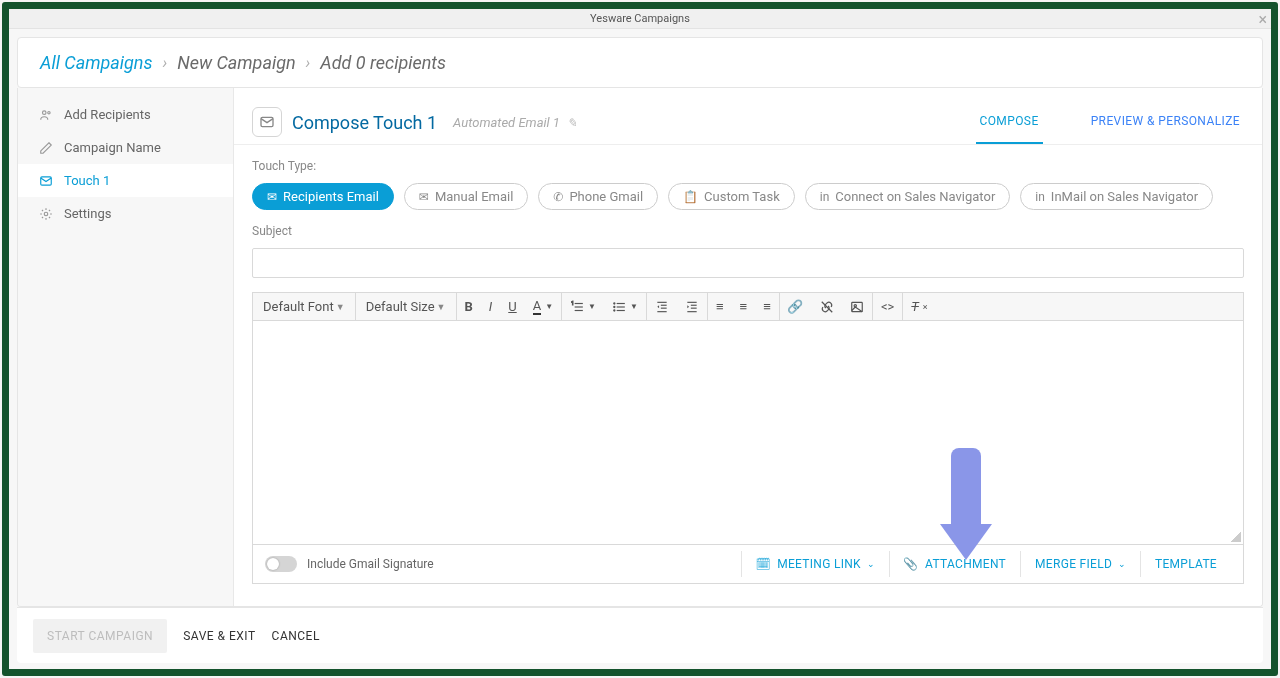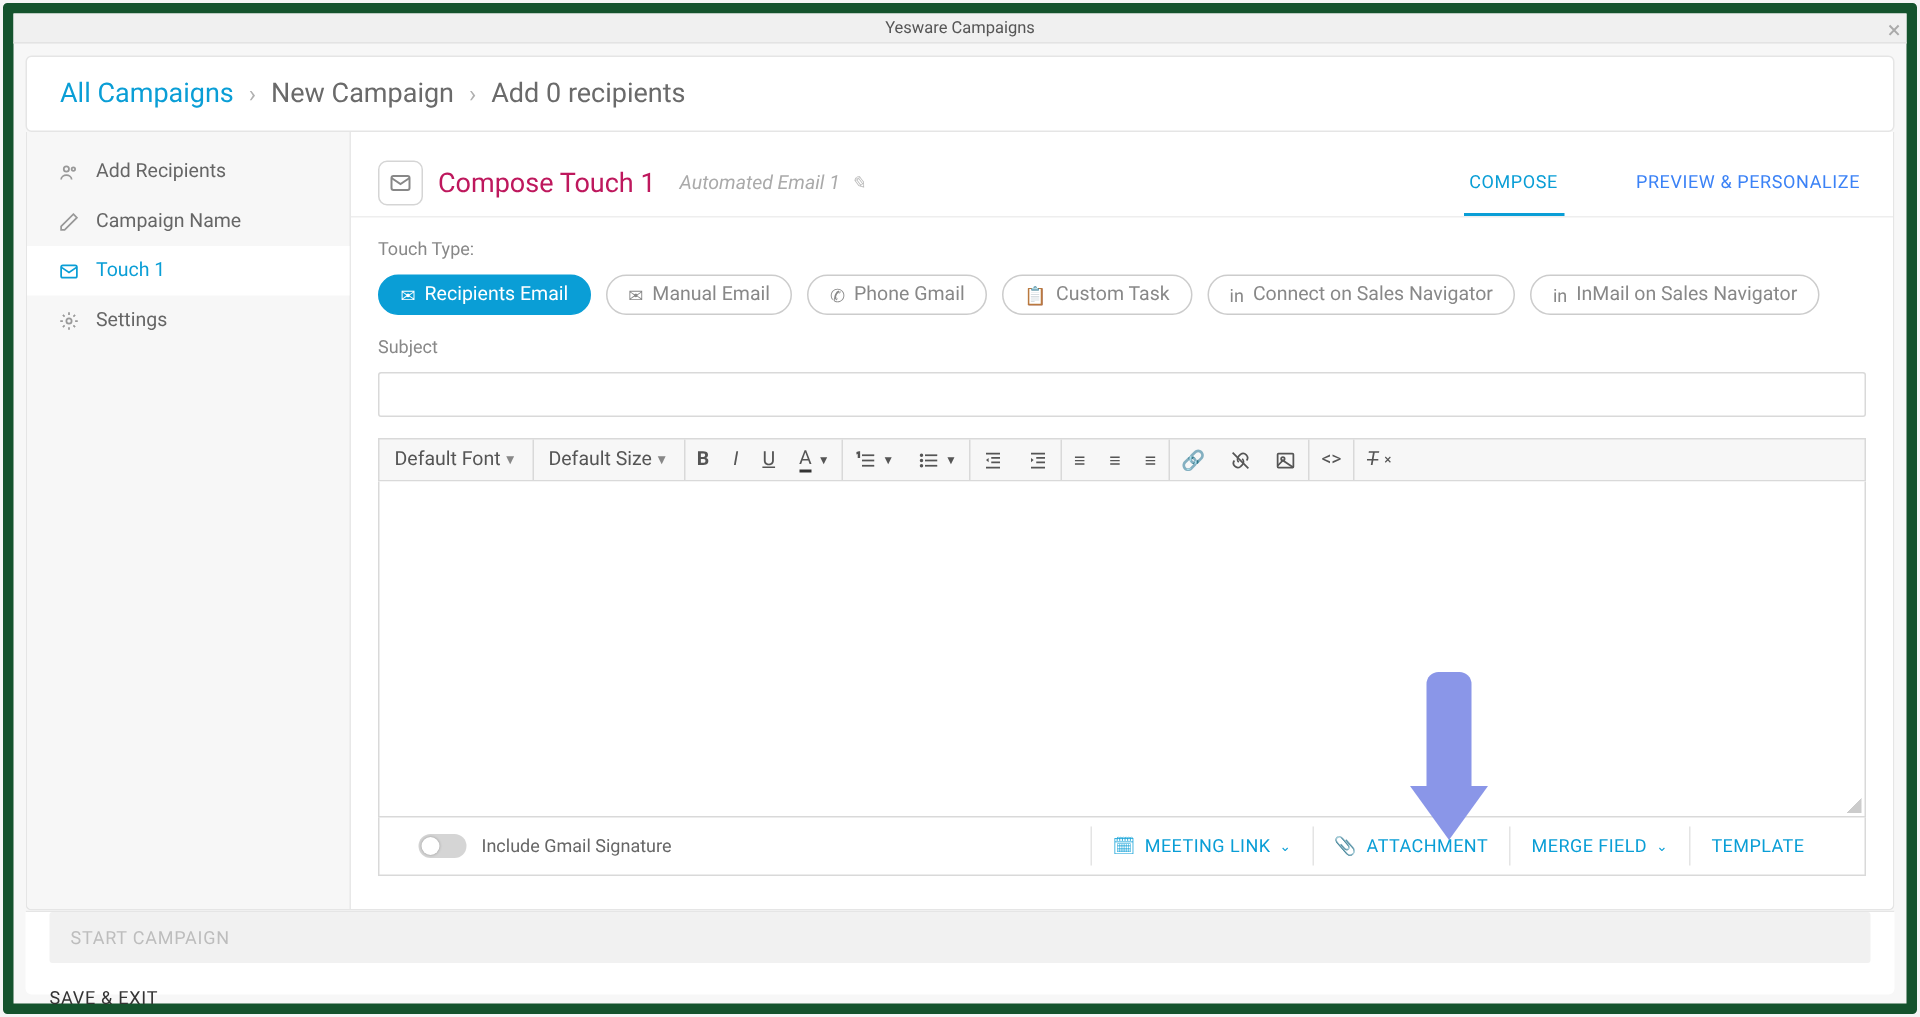--- a/index.html
+++ b/index.html
@@ -36,20 +36,21 @@
   .breadcrumbs {
     padding: 14px 22px;
     font-size: 18px;
     display: flex;
     align-items: center;
     gap: 10px;
     background: #fff;
     border: 1px solid #e5e5e5;
     border-radius: 4px;
     margin: 8px 8px 0 8px;
+    font-style: italic;
   }
   .breadcrumbs a { color: #0a9ed6; text-decoration: none; }
   .breadcrumbs .sep { color: #b0b0b0; font-size: 16px; }
   .breadcrumbs .crumb { color: #6a6a6a; }
 
   .body {
     display: flex;
     flex: 1;
     margin: 0 8px;
     border: 1px solid #e5e5e5;
@@ -100,21 +101,21 @@
     align-items: center;
     gap: 10px;
   }
   .compose-left .sq {
     width: 30px; height: 30px;
     border: 1px solid #d5d5d5;
     border-radius: 6px;
     display: inline-flex; align-items: center; justify-content: center;
     color: #888;
   }
-  .compose-title { font-size: 18px; color: #be185d; }
+  .compose-title { font-size: 18px; color: #0369a1; }
   .compose-sub { font-size: 13px; color: #aaa; font-style: italic; margin-left: 6px; }
   .compose-sub .pen { color: #bbb; margin-left: 4px; font-size: 12px; }
 
   .tabs { display: flex; gap: 44px; }
   .tab {
     font-size: 12px;
     letter-spacing: .4px;
     color: #3b82f6;
     padding: 14px 4px;
     cursor: pointer;
@@ -199,21 +200,21 @@
     width:10px; height:10px;
     background: linear-gradient(135deg, transparent 50%, #ccc 50%);
   }
 
   .editor-footer {
     border: 1px solid #d9d9d9;
     border-top: none;
     display: flex;
     align-items: center;
     justify-content: space-between;
-    padding: 6px 26px;
+    padding: 6px 12px;
     font-size: 12px;
     color: #666;
   }
   .sig { display:flex; align-items:center; gap:10px; }
   .toggle {
     width: 32px; height: 16px; border-radius: 10px; background: #d5d5d5; position: relative; cursor: pointer;
   }
   .toggle::after {
     content:""; position:absolute; left:2px; top:2px; width:12px; height:12px; border-radius:50%; background:#fff;
     box-shadow: 0 0 2px rgba(0,0,0,.3);
@@ -228,24 +229,23 @@
     cursor: pointer;
     display:inline-flex; align-items:center; gap:6px;
   }
   .fa-btn .caret { font-size: 9px; }
 
   .bottombar {
     height: 56px;
     border-top: 1px solid #e5e5e5;
     background: #fff;
     margin: 0 8px 6px 8px;
-    display:flex; gap: 16px;
+    display:flex; align-items:center; gap: 16px;
     padding: 0 16px;
     border-radius: 0 0 4px 4px;
-    flex-direction: column;
   }
   .btn-disabled {
     background: #f1f1f1;
     color: #bdbdbd;
     font-size: 12px;
     letter-spacing: .5px;
     padding: 10px 14px;
     border-radius: 2px;
     cursor: not-allowed;
   }

